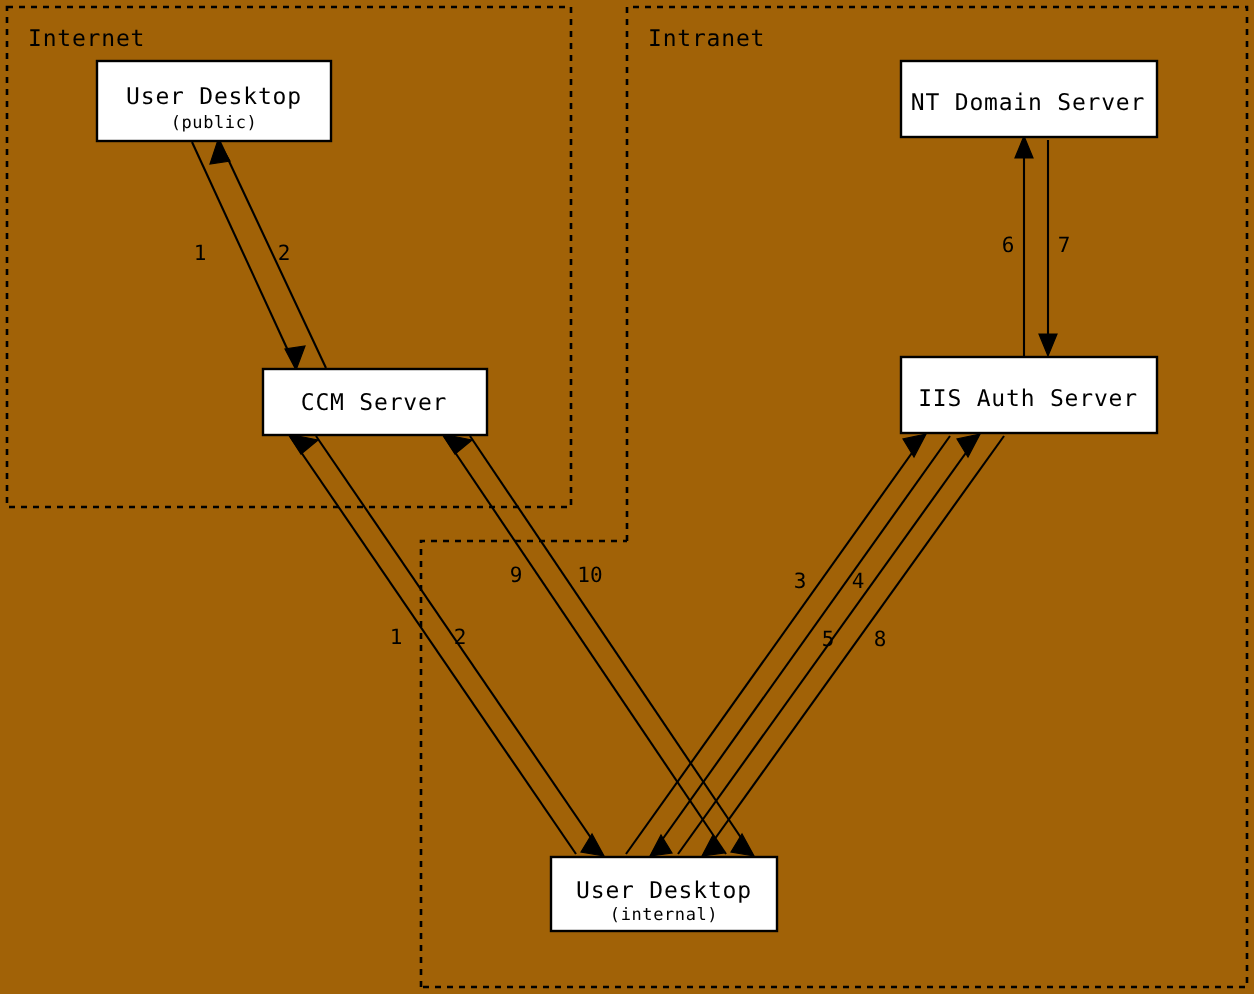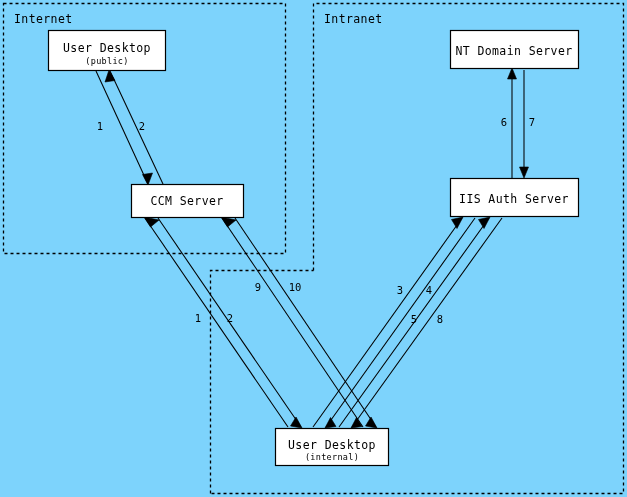--- a/index.html
+++ b/index.html
@@ -7,21 +7,21 @@
     padding: 0;
     background: #ffffff;
   }
   body {
     font-family: "DejaVu Sans Mono", "Liberation Mono", monospace;
   }
   #diagram-root {
     position: relative;
     width: 627px;
     height: 497px;
-    background: #7dd3fc;
+    background: #a16207;
     overflow: hidden;
   }
   svg#diagram-svg {
     display: block;
     width: 627px;
     height: 497px;
   }
   .zone-rect {
     fill: none;
     stroke: #000000;

